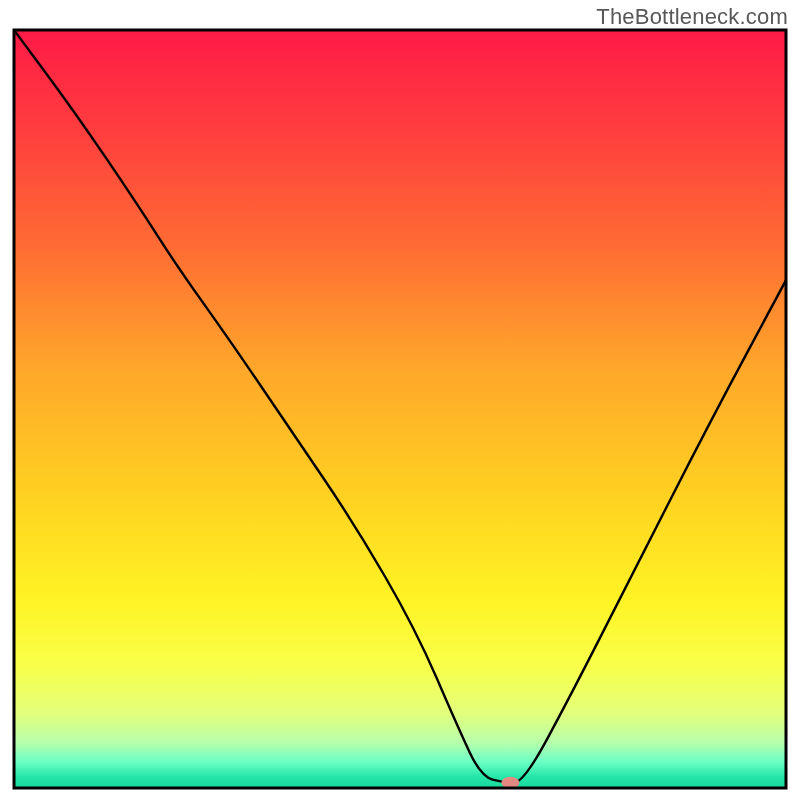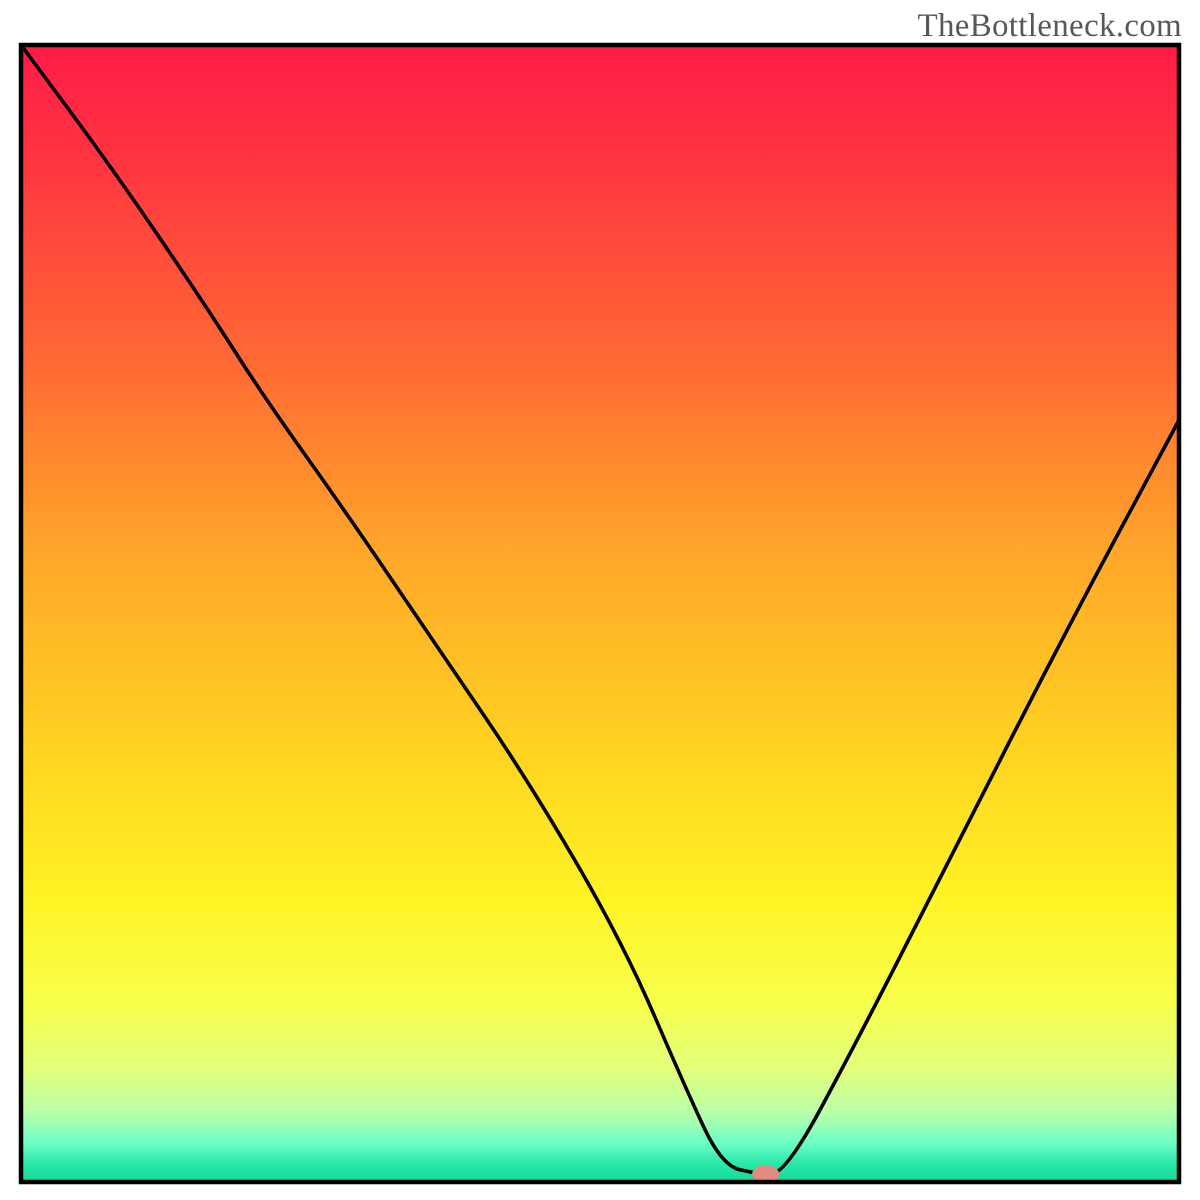--- a/index.html
+++ b/index.html
@@ -16,21 +16,21 @@
     width: 800px;
     height: 800px;
   }
   .watermark {
     position: absolute;
     top: 4px;
     right: 12px;
     font-size: 22px;
     font-weight: 500;
     color: #585858;
-    font-family: Liberation Serif, serif;
+    font-family: Liberation Sans, sans-serif;
     letter-spacing: 0.2px;
   }
   svg {
     display: block;
   }
 </style>
 </head>
 <body>
 <div class="container">
 

